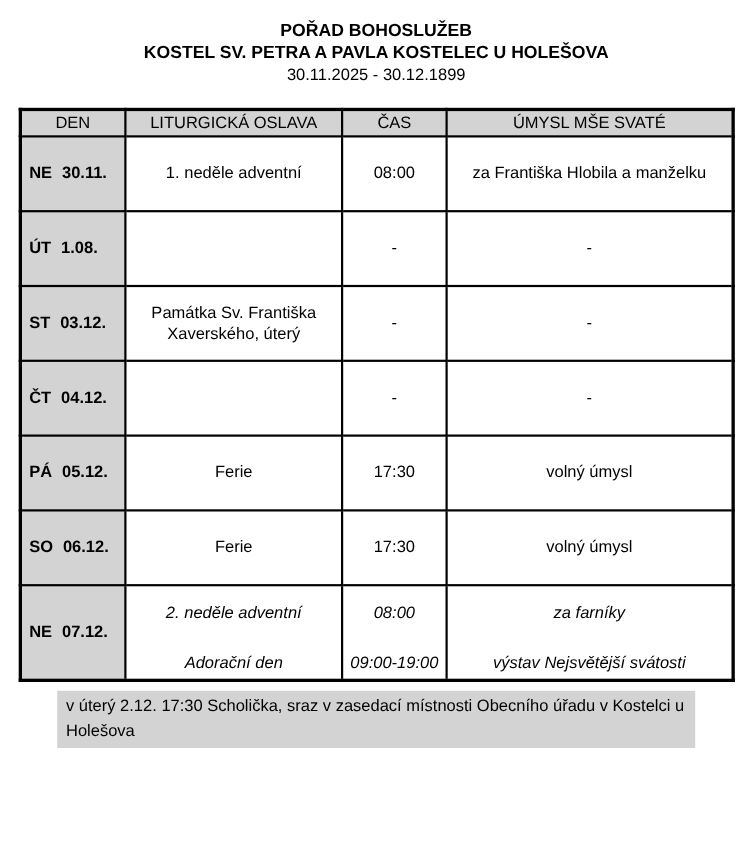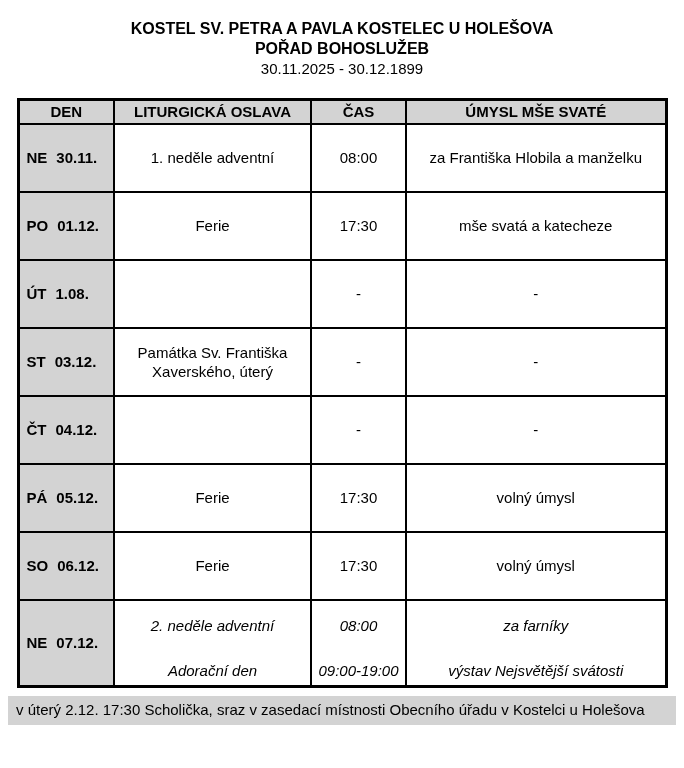--- a/index.html
+++ b/index.html
@@ -13,21 +13,21 @@
   .date-range { font-weight:normal; font-size:15px; line-height:20px; }
 
   table.schedule {
     border-collapse:collapse; table-layout:fixed;
     width:648px; margin:19px auto 0;
     border:3px solid var(--border,#000);
   }
   th, td { border:2px solid var(--border,#000); }
   thead th {
     background:var(--gray,#d3d3d3);
-    font-size:15px; font-weight:bold; height:24px;
+    font-size:15px; font-weight:normal; height:24px;
     text-align:center; vertical-align:middle;margin-top:45px;
   }
   tbody tr { height:68px; }
   tbody tr.two-line { height:87px; }
   td.c-day {
     background:var(--gray,#d3d3d3);
     font-weight:bold; font-size:15px;
     padding-left:7px; text-align:left; vertical-align:middle;
     white-space:nowrap;
   }
@@ -40,34 +40,34 @@
     display:flex; flex-direction:column;
     justify-content:center; align-items:center;
   }
   tr.two-line .cellwrap {
     height:81px; justify-content:space-between;
     padding-top:14px; padding-bottom:3px;font-style:italic;
   }
   .line2:empty { display:none; }
 
   .note {
-    margin:8px auto 0; width:668px;
+    margin:8px auto 0; width:580px;
     background:var(--gray,#d3d3d3);
     font-size:15px; line-height:23px;
     padding:2px 8px 4px; text-align:left;
   }
 </style>
 </head>
 <body>
 
 <div class="page">
 
   <header class="titles">
+    <div class="title-line">POŘAD BOHOSLUŽEB</div>
     <div class="title-line">KOSTEL SV. PETRA A PAVLA KOSTELEC U HOLEŠOVA</div>
-    <div class="title-line">POŘAD BOHOSLUŽEB</div>
     <div class="date-range">30.11.2025 - 30.12.1899</div>
   </header>
 
   <table class="schedule">
     <colgroup>
       <col style="width:96px">
       <col style="width:197px">
       <col style="width:95px">
       <col style="width:260px">
     </colgroup>
@@ -95,41 +95,20 @@
       </div>
     </td>
     <td class="c-int">
       <div class="cellwrap">
         <div class="line1">za Františka Hlobila a manželku</div>
 
       </div>
     </td>
   </tr>
 
-  <tr class="data-row">
-    <td class="c-day"><span>PO</span><span class="daysp"></span><span>01.12.</span></td>
-    <td class="c-feast">
-      <div class="cellwrap">
-        <div class="line1">Ferie</div>
-
-      </div>
-    </td>
-    <td class="c-time">
-      <div class="cellwrap">
-        <div class="line1">17:30</div>
-
-      </div>
-    </td>
-    <td class="c-int">
-      <div class="cellwrap">
-        <div class="line1">mše svatá a katecheze</div>
-
-      </div>
-    </td>
-  </tr>
 
   <tr class="data-row">
     <td class="c-day"><span>ÚT</span><span class="daysp"></span><span>1.08.</span></td>
     <td class="c-feast">
       <div class="cellwrap">
         <div class="line1"></div>
 
       </div>
     </td>
     <td class="c-time">

